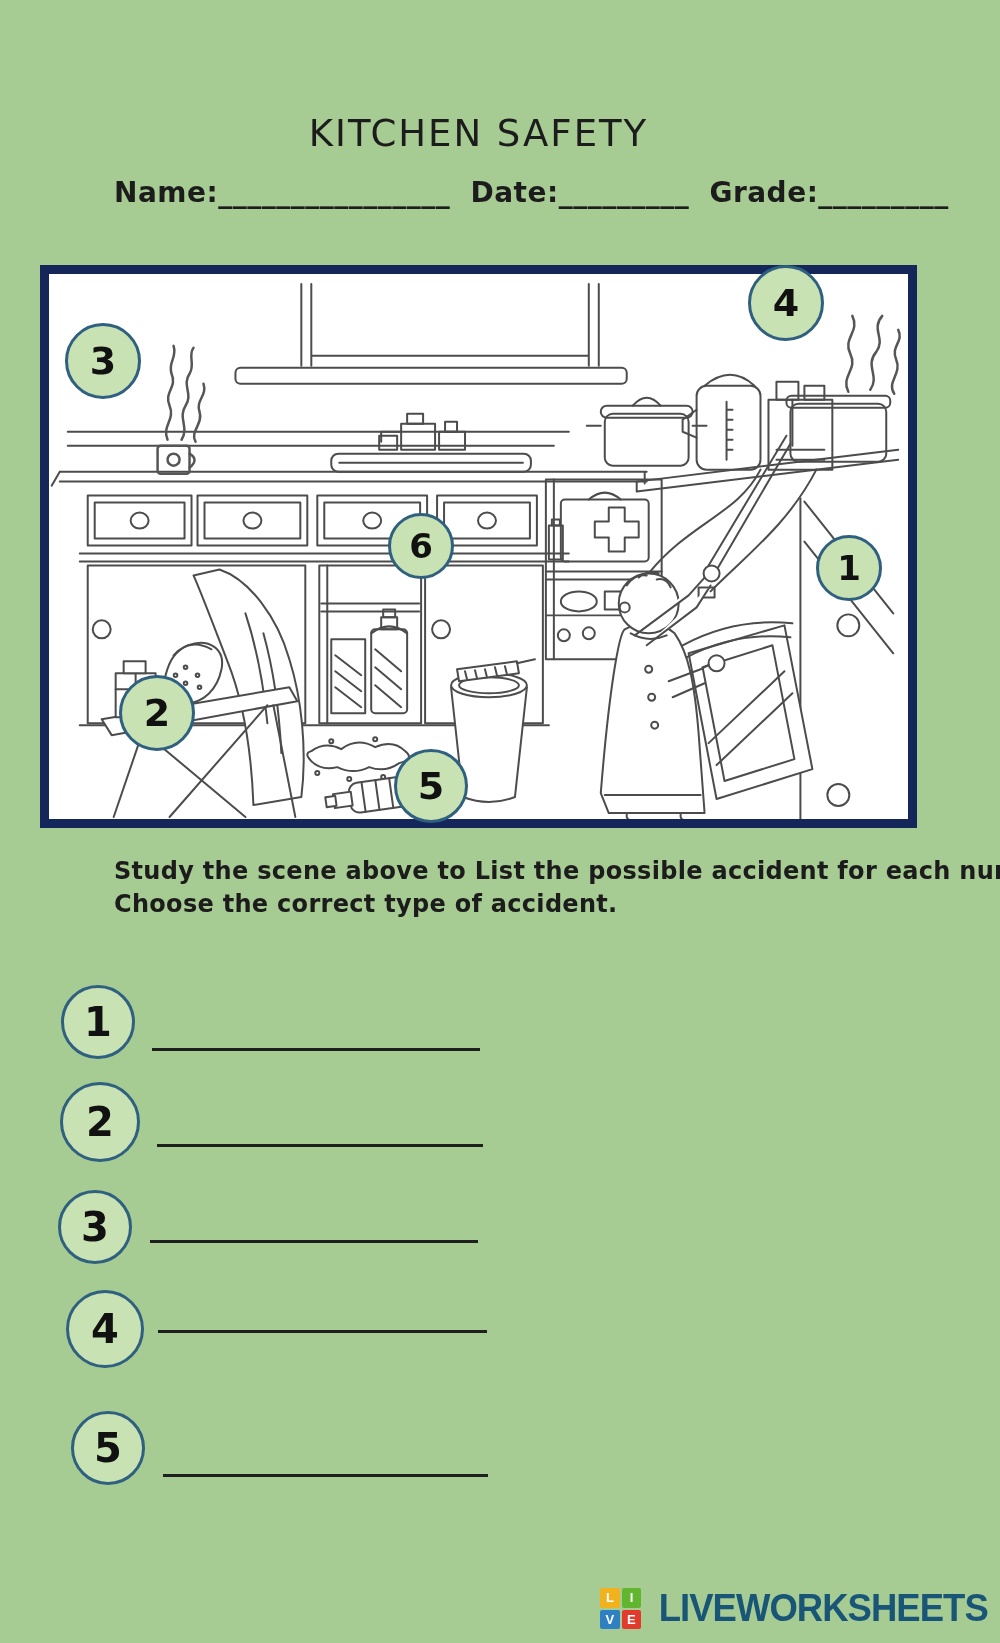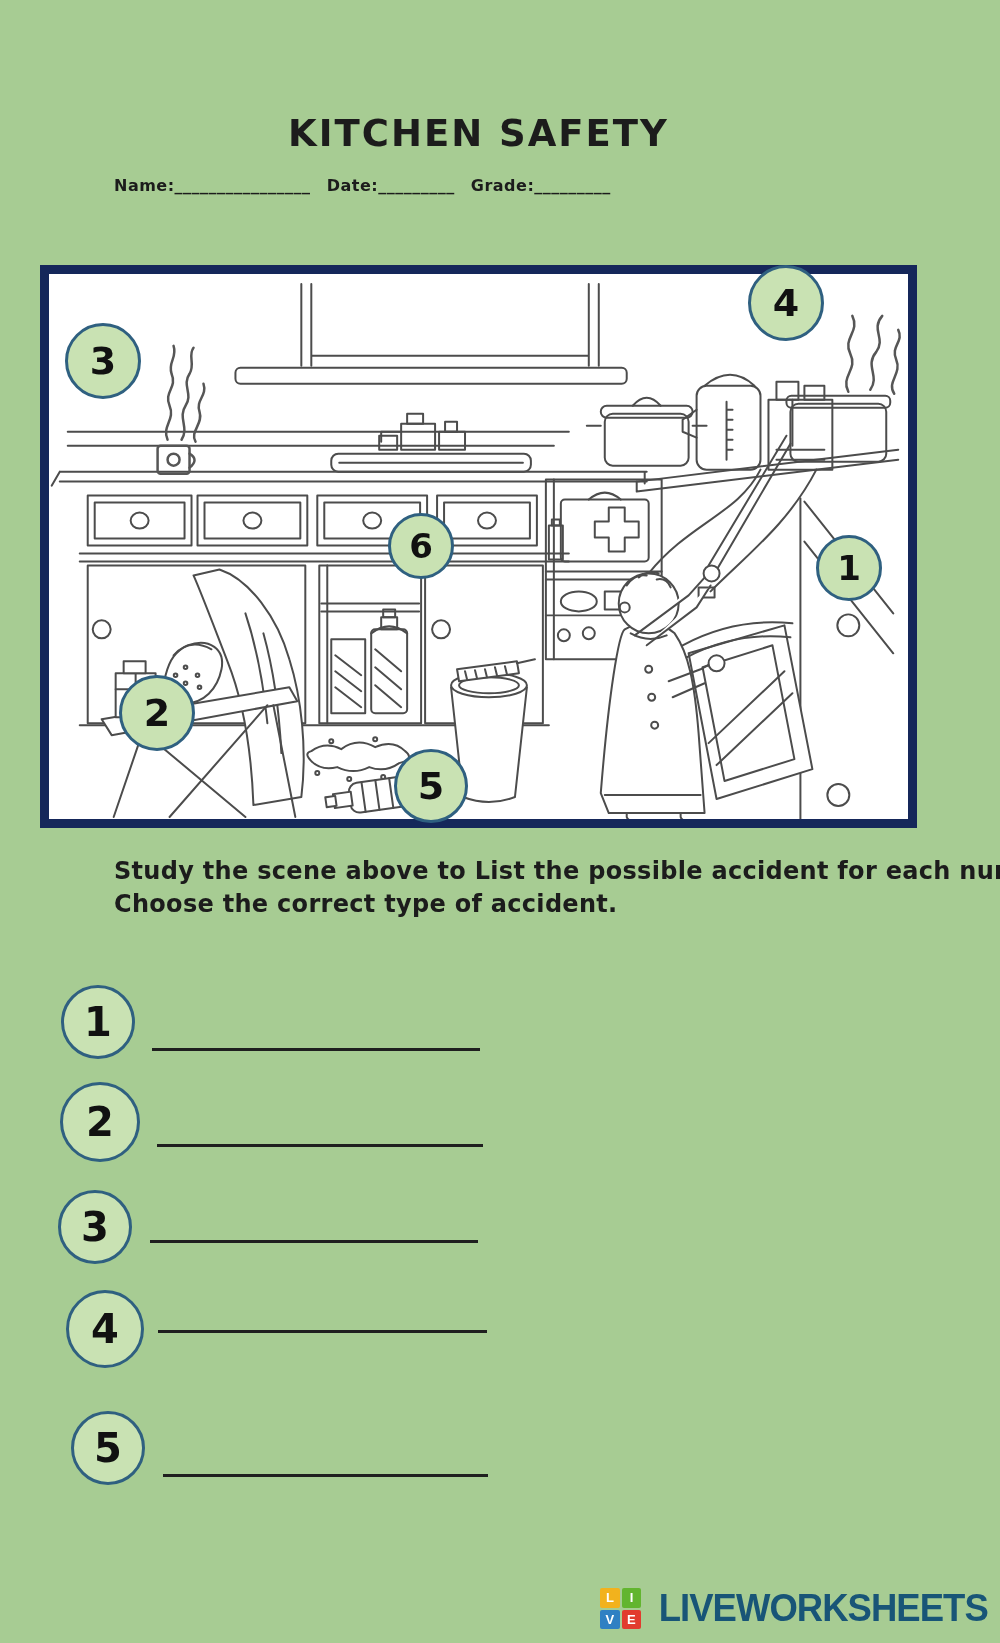--- a/index.html
+++ b/index.html
@@ -3,24 +3,24 @@
 <meta charset="utf-8">
 <style>
   html,body{margin:0;padding:0;}
   body{
     width:1000px;height:1643px;position:relative;overflow:hidden;
     background:#a7cc93;color:#1c1c1c;
     font-family:"DejaVu Sans",sans-serif;
   }
   .title{
     position:absolute;left:40px;top:112px;width:877px;text-align:center;
-    font-size:37px;font-weight:700;letter-spacing:2px;white-space:nowrap;
+    font-size:37px;font-weight:400;letter-spacing:2px;white-space:nowrap;
   }
   .header-line{
-    position:absolute;left:114px;top:176px;font-size:16px;font-weight:600;
+    position:absolute;left:114px;top:176px;font-size:28px;font-weight:600;
     white-space:nowrap;letter-spacing:.5px;
   }
   .header-line span{margin-right:10px;}
   .frame{
     position:absolute;left:40px;top:265px;width:859px;height:545px;
     border:9px solid #15275a;background:#ffffff;
   }
   .scene-svg{position:absolute;left:0;top:0;width:859px;height:545px;}
   .marker{
     position:absolute;border-radius:50%;

